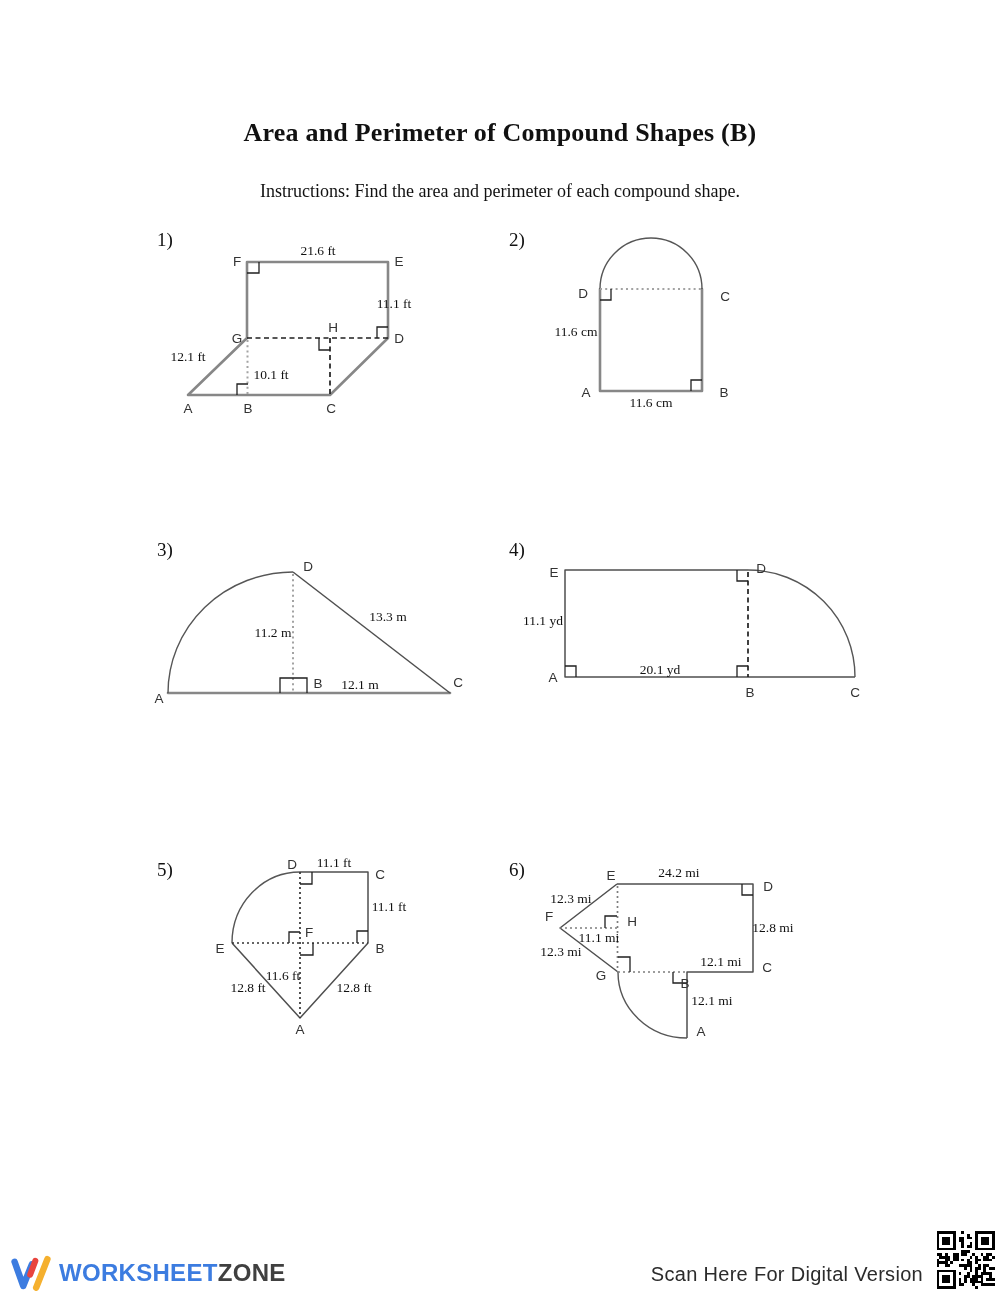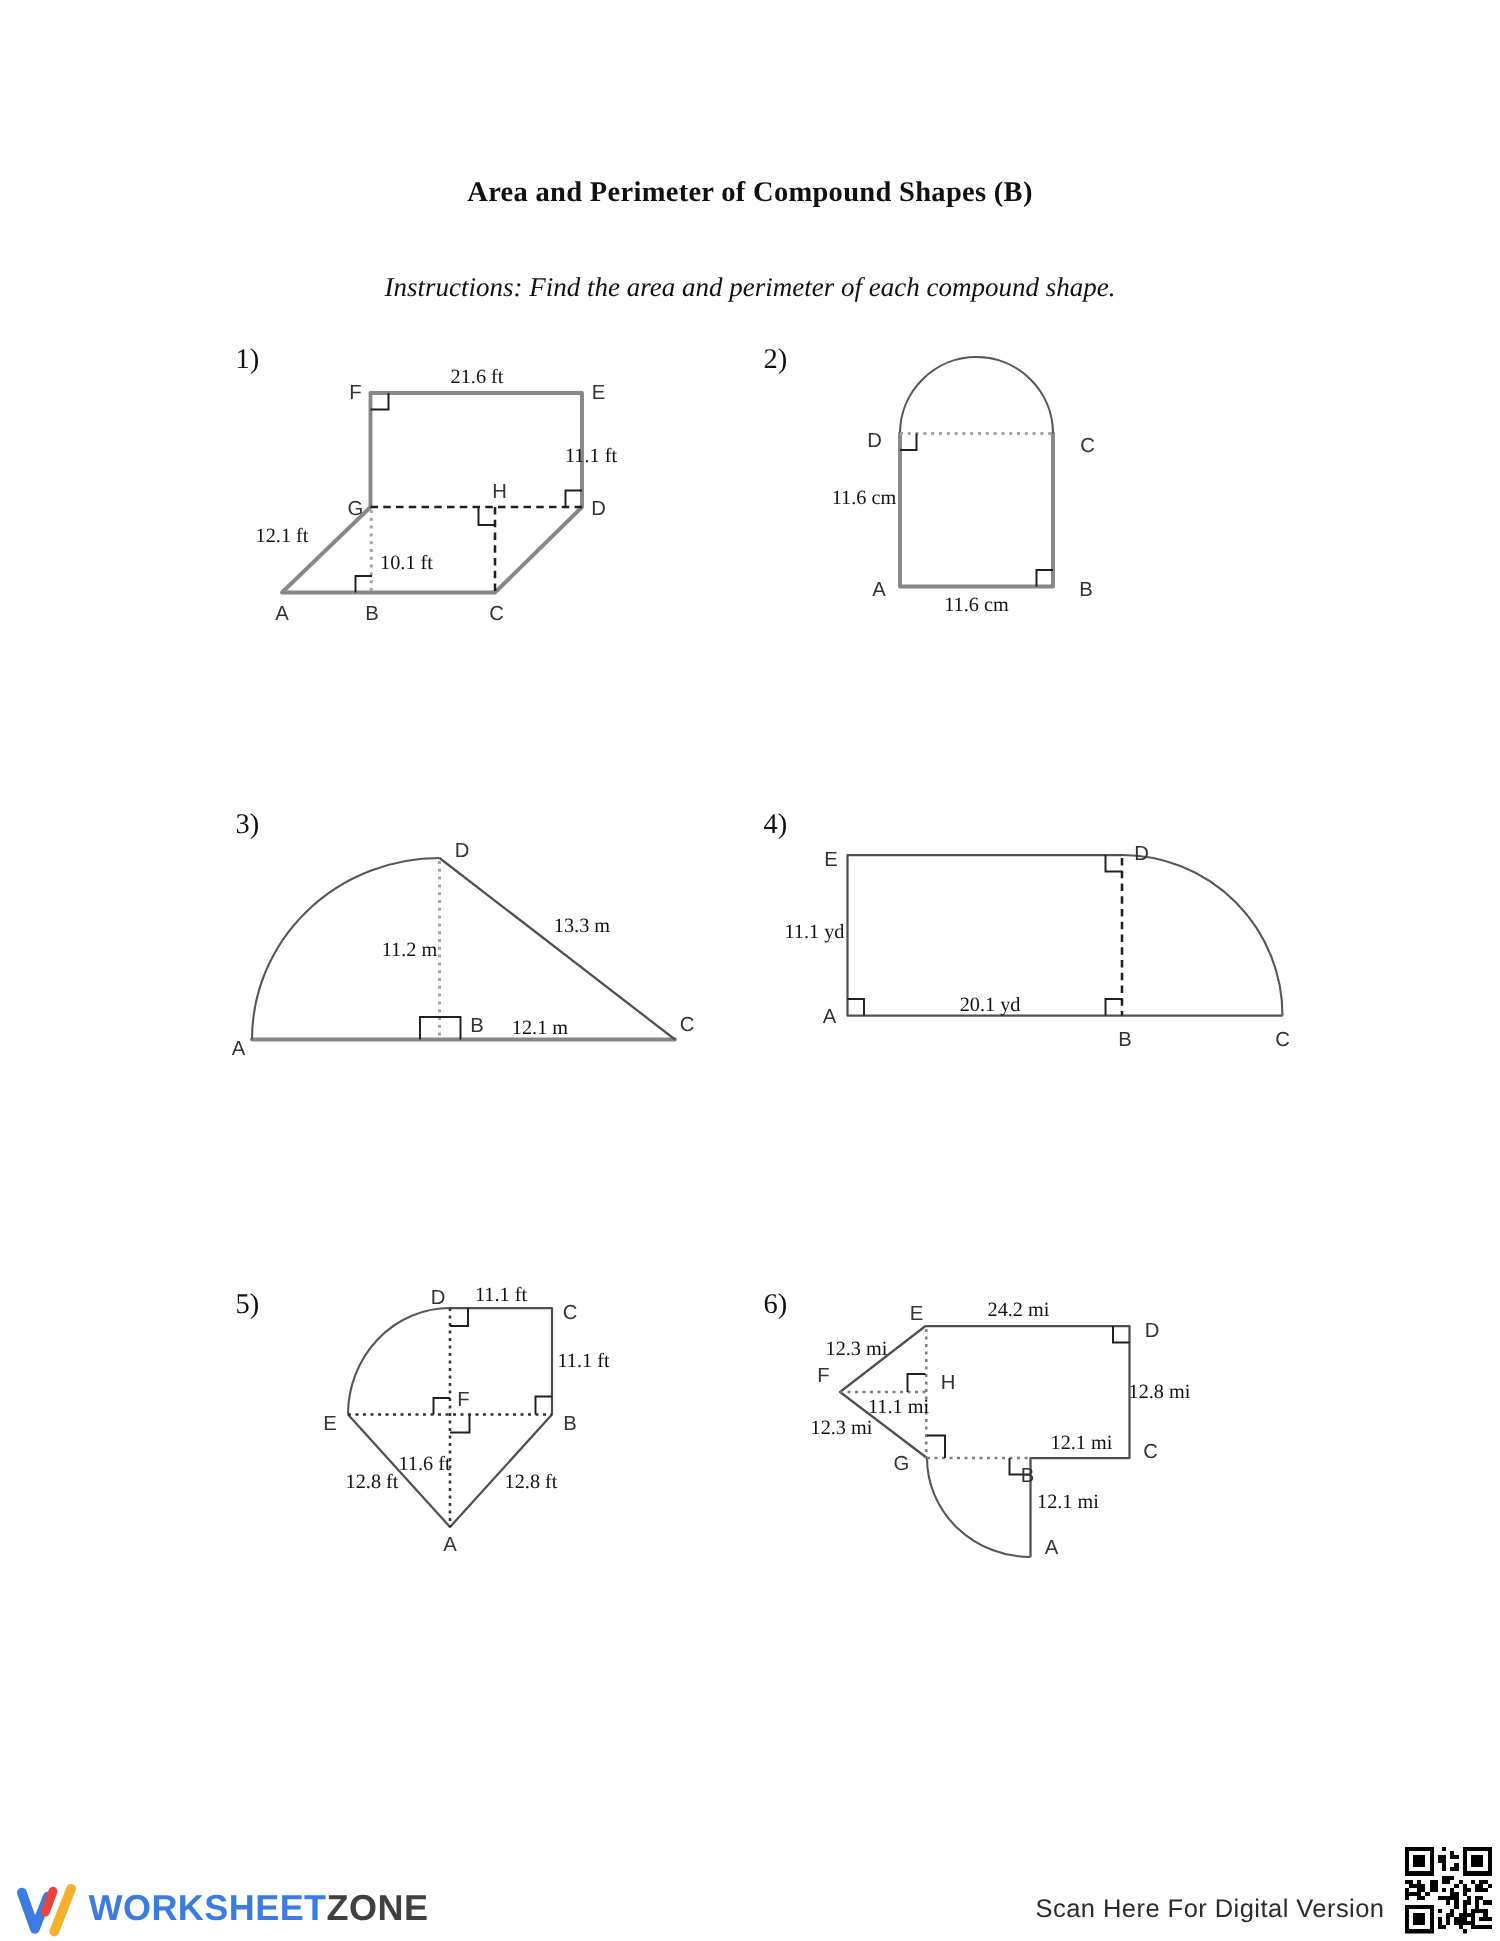--- a/index.html
+++ b/index.html
@@ -1,42 +1,42 @@
 <!DOCTYPE html>
 <html><head>
 <meta charset="utf-8">
 <style>
   html,body{margin:0;padding:0;background:#fff;}
   #page{position:relative;width:1000px;height:1294px;background:#ffffff;overflow:hidden;
         font-family:"Liberation Serif", serif;}
   .title{position:absolute;left:0;top:118px;width:1000px;text-align:center;
-         font-size:19px;font-weight:bold;color:#111;letter-spacing:.2px;}
+         font-size:26px;font-weight:bold;color:#111;letter-spacing:.2px;}
   .instructions{position:absolute;left:0;top:181px;width:1000px;text-align:center;
-         font-size:18px;color:#111;font-style:italic;}
+         font-size:18px;color:#111;}
   .pnum{position:absolute;font-size:19px;color:#111;}
   svg.fig{position:absolute;overflow:visible;}
   
   .outline{fill:none;stroke:#878787;stroke-width:2.6;stroke-linejoin:round;stroke-linecap:round;}
   .thinln{fill:none;stroke:#4f4f4f;stroke-width:1.5;stroke-linejoin:round;}
   .arc{fill:none;stroke:#565656;stroke-width:1.4;}
   .dashb{fill:none;stroke:#1f1f1f;stroke-width:1.7;stroke-dasharray:5 3.5;}
   .dotg{fill:none;stroke:#a3a3a3;stroke-width:2;stroke-dasharray:2 3.2;}
   .dotm{fill:none;stroke:#7d7d7d;stroke-width:1.7;stroke-dasharray:2 3;}
   .dotb{fill:none;stroke:#333;stroke-width:1.7;stroke-dasharray:2 3;}
   .ra{fill:none;stroke:#1f1f1f;stroke-width:1.3;}
   
   text.dim{font-family:"Liberation Serif",serif;font-size:13.5px;fill:#111;text-anchor:middle;}
   text.vtx{font-family:"Liberation Sans",sans-serif;font-size:13.5px;fill:#333;text-anchor:middle;}
   .start{text-anchor:start;} .end{text-anchor:end;}
   
   .brand{position:absolute;left:10px;top:1254px;display:flex;align-items:center;}
   .brand-text{font-family:"Liberation Sans",sans-serif;font-weight:bold;font-size:24px;letter-spacing:.3px;}
   .brand-first{color:#3c7ce0;} .brand-second{color:#404040;}
   .scan-text{position:absolute;left:480px;top:1263px;width:443px;text-align:right;
-      font-family:"Liberation Sans",sans-serif;font-size:17px;color:#2b2b2b;letter-spacing:.3px;}
+      font-family:"Liberation Sans",sans-serif;font-size:20px;color:#2b2b2b;letter-spacing:.3px;}
   .qr{position:absolute;left:934px;top:1231px;}
 </style>
 </head>
 <body>
 
 <div id="page">
 
   <div class="title">Area and Perimeter of Compound Shapes (B)</div>
   <div class="instructions">Instructions: Find the area and perimeter of each compound shape.</div>
 

